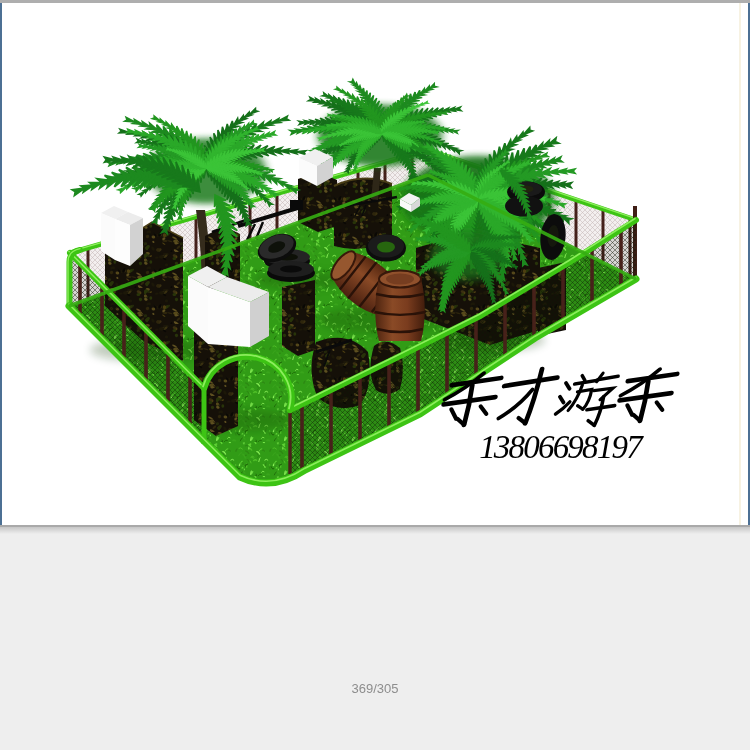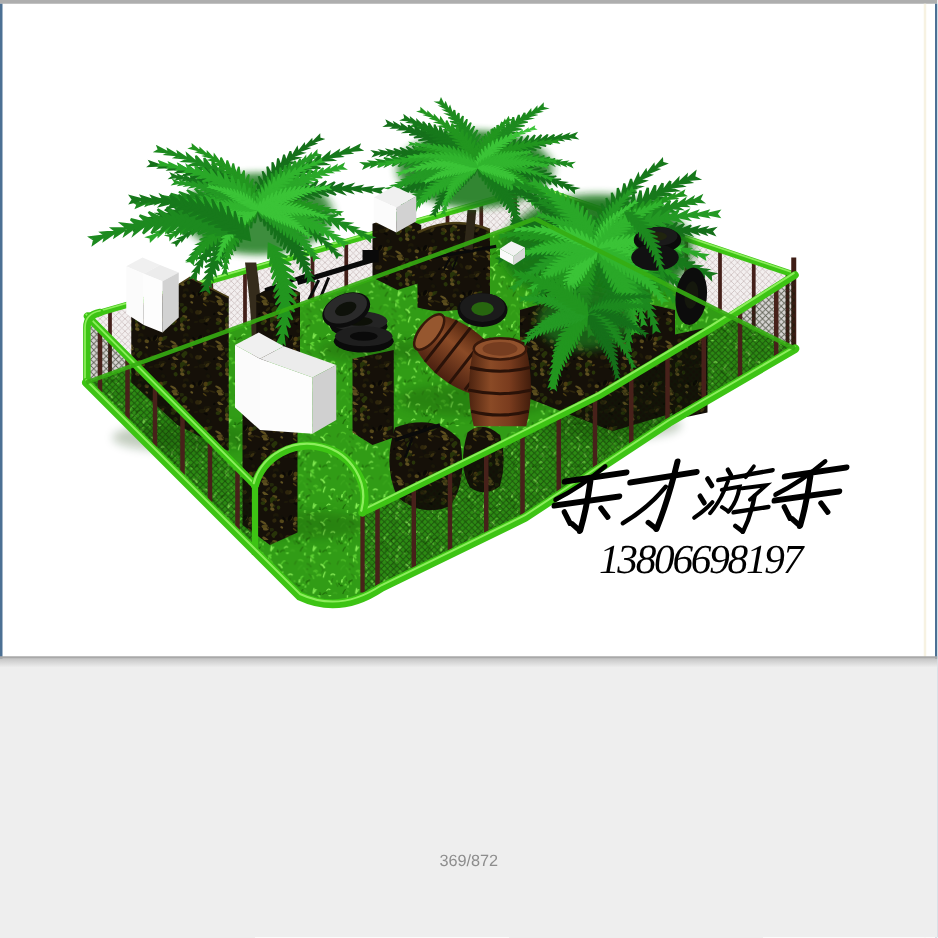--- a/index.html
+++ b/index.html
@@ -15,21 +15,21 @@
 
 <div style="position:absolute;left:748px;top:3px;width:2px;height:747px;background:#4c7094;"></div>
 
 <div style="position:absolute;left:739px;top:3px;width:2px;height:747px;background:#f7f2e2;"></div>
 
 <div style="position:absolute;left:0;top:527px;width:750px;height:223px;background:#eeeeee;"></div>
 
 <div style="position:absolute;left:0;top:525px;width:750px;height:2px;background:#a9a9a9;"></div>
 <div style="position:absolute;left:0;top:527px;width:750px;height:7px;background:linear-gradient(#c6c6c6,#eeeeee);"></div>
 
-<div style="position:absolute;left:0;top:681px;width:750px;text-align:center;font-family:'Liberation Sans',sans-serif;font-size:13px;color:#8d8d8d;">369/872</div>
+<div style="position:absolute;left:0;top:681px;width:750px;text-align:center;font-family:'Liberation Sans',sans-serif;font-size:13px;color:#8d8d8d;">369/305</div>
 
 <svg width="750" height="750" viewBox="0 0 750 750" style="position:absolute;left:0;top:0;">
       <defs>
         <filter id="b2" x="-40%" y="-40%" width="180%" height="180%">
           <feGaussianBlur stdDeviation="2.2"></feGaussianBlur>
         </filter>
         <filter id="b4" x="-40%" y="-40%" width="180%" height="180%">
           <feGaussianBlur stdDeviation="4"></feGaussianBlur>
         </filter>
         <pattern id="grasspat" width="34" height="34" patternUnits="userSpaceOnUse">

